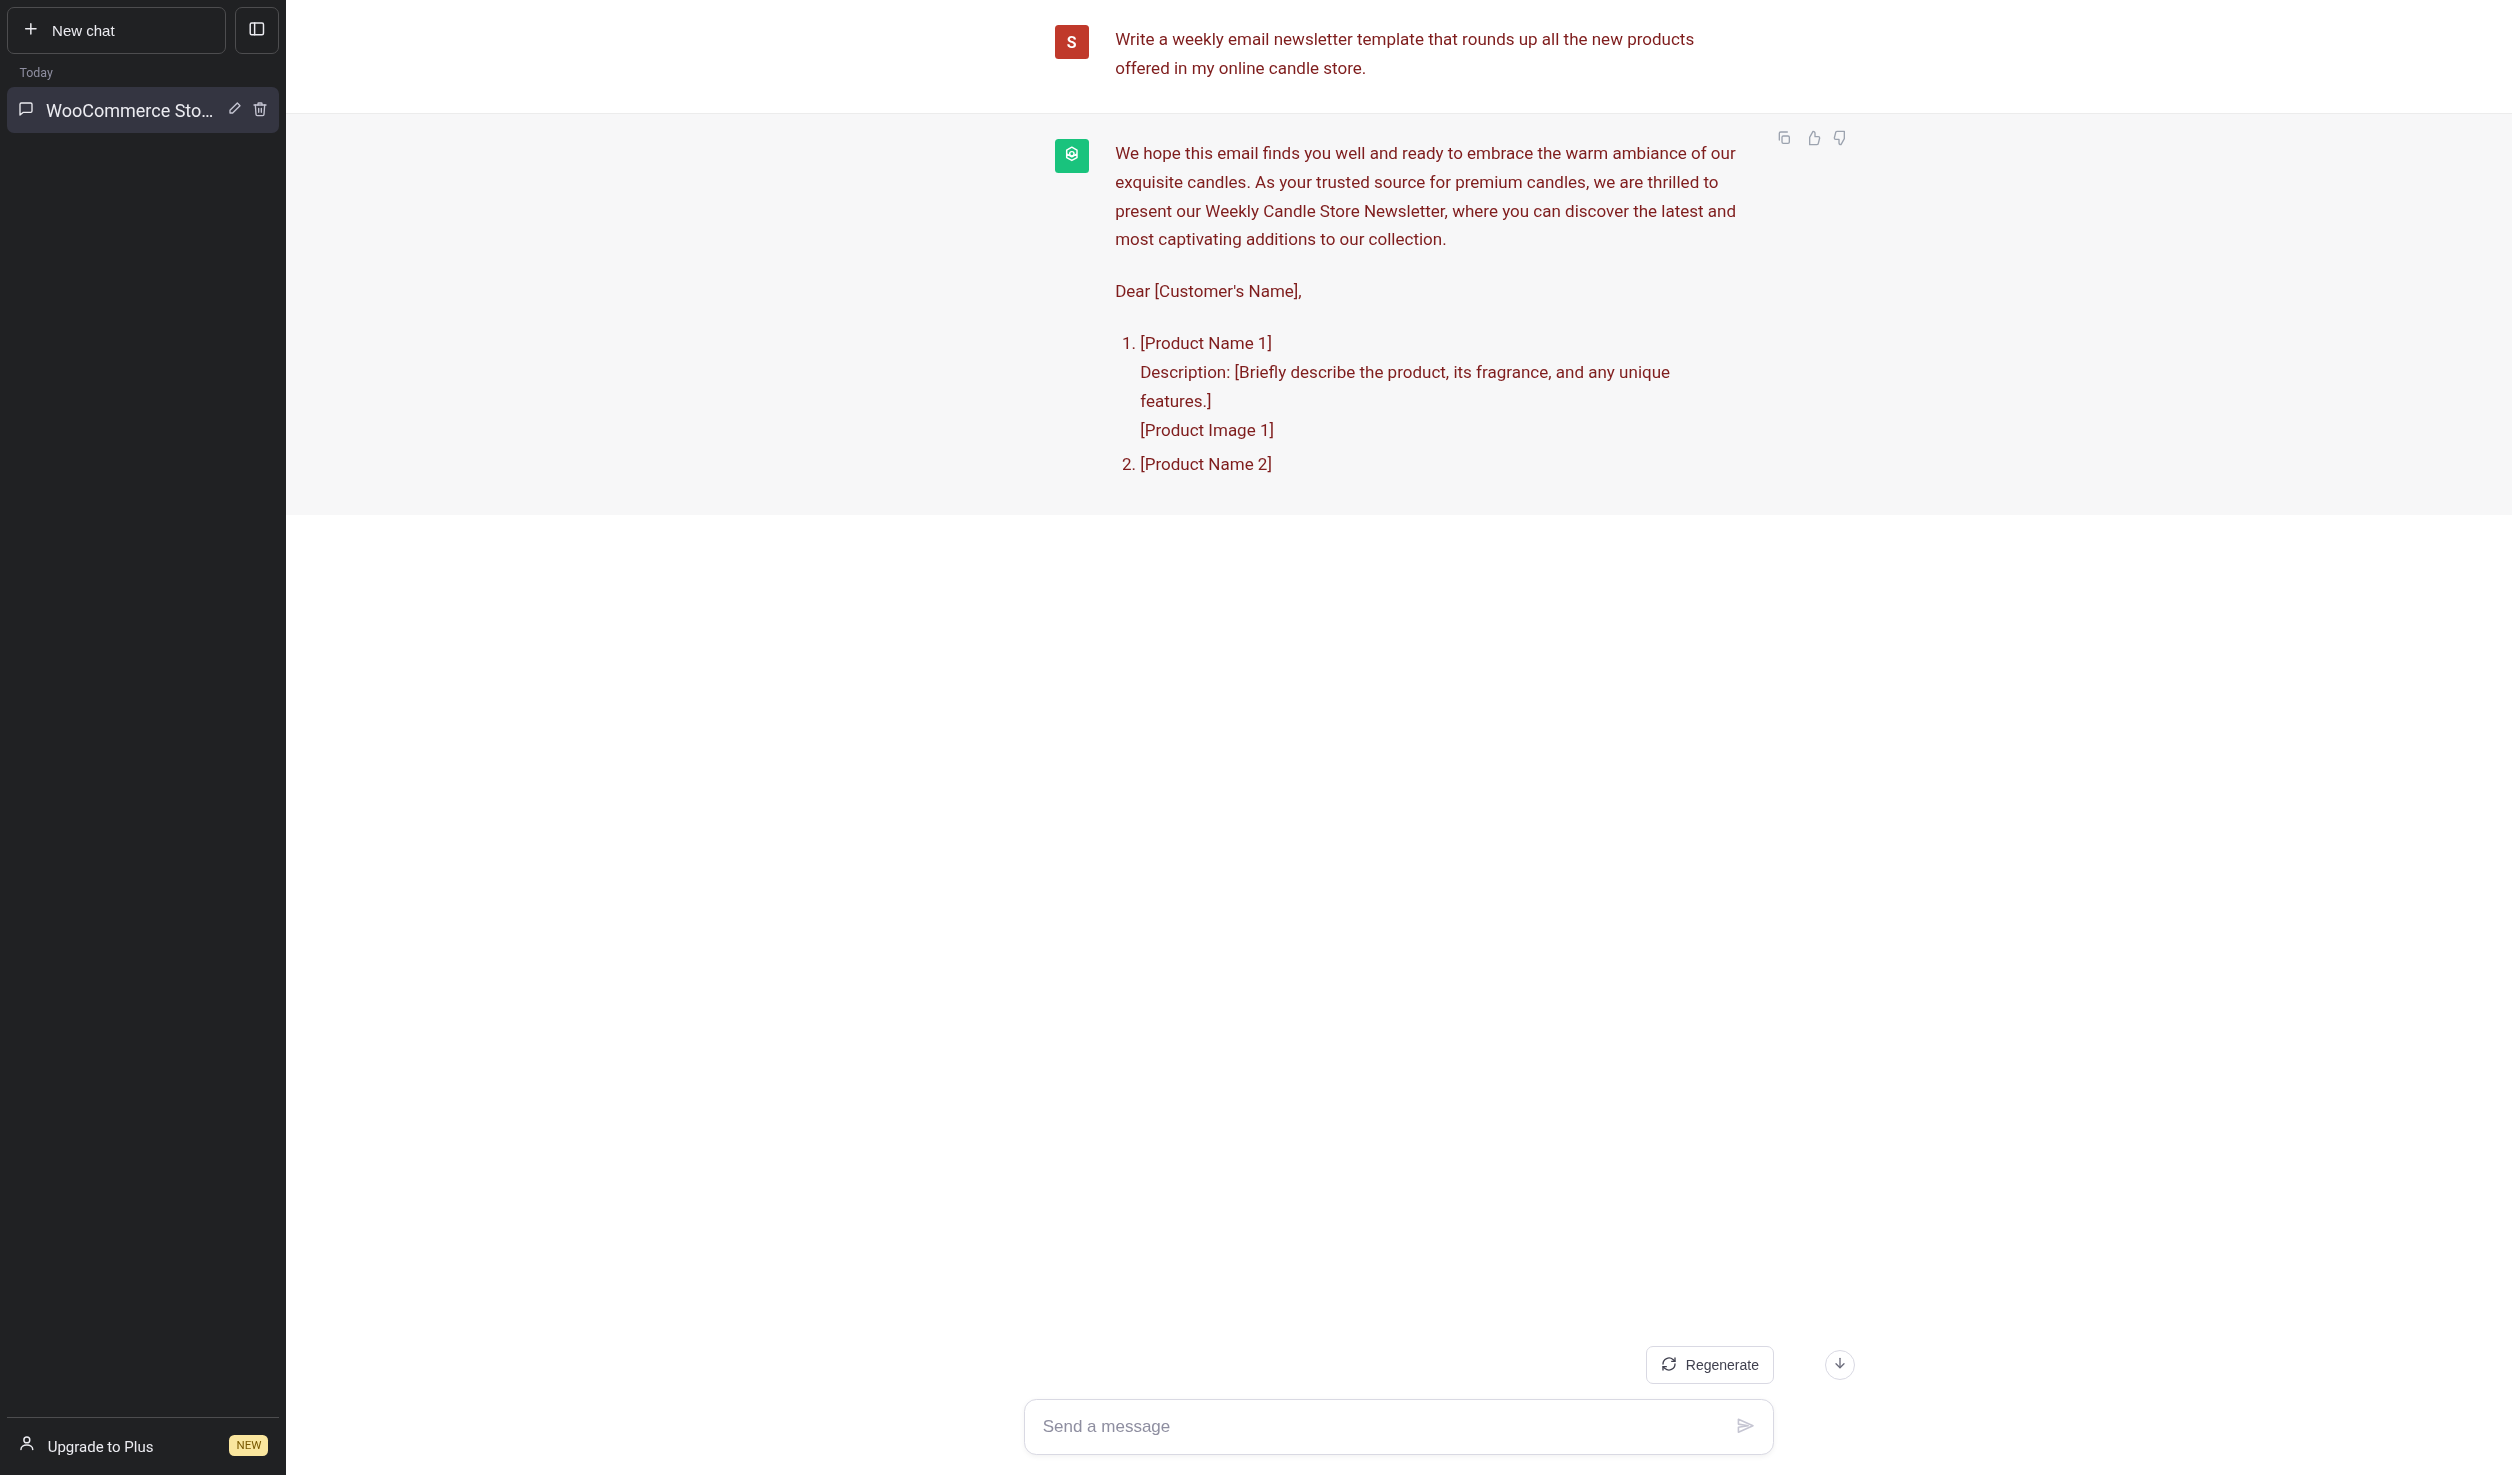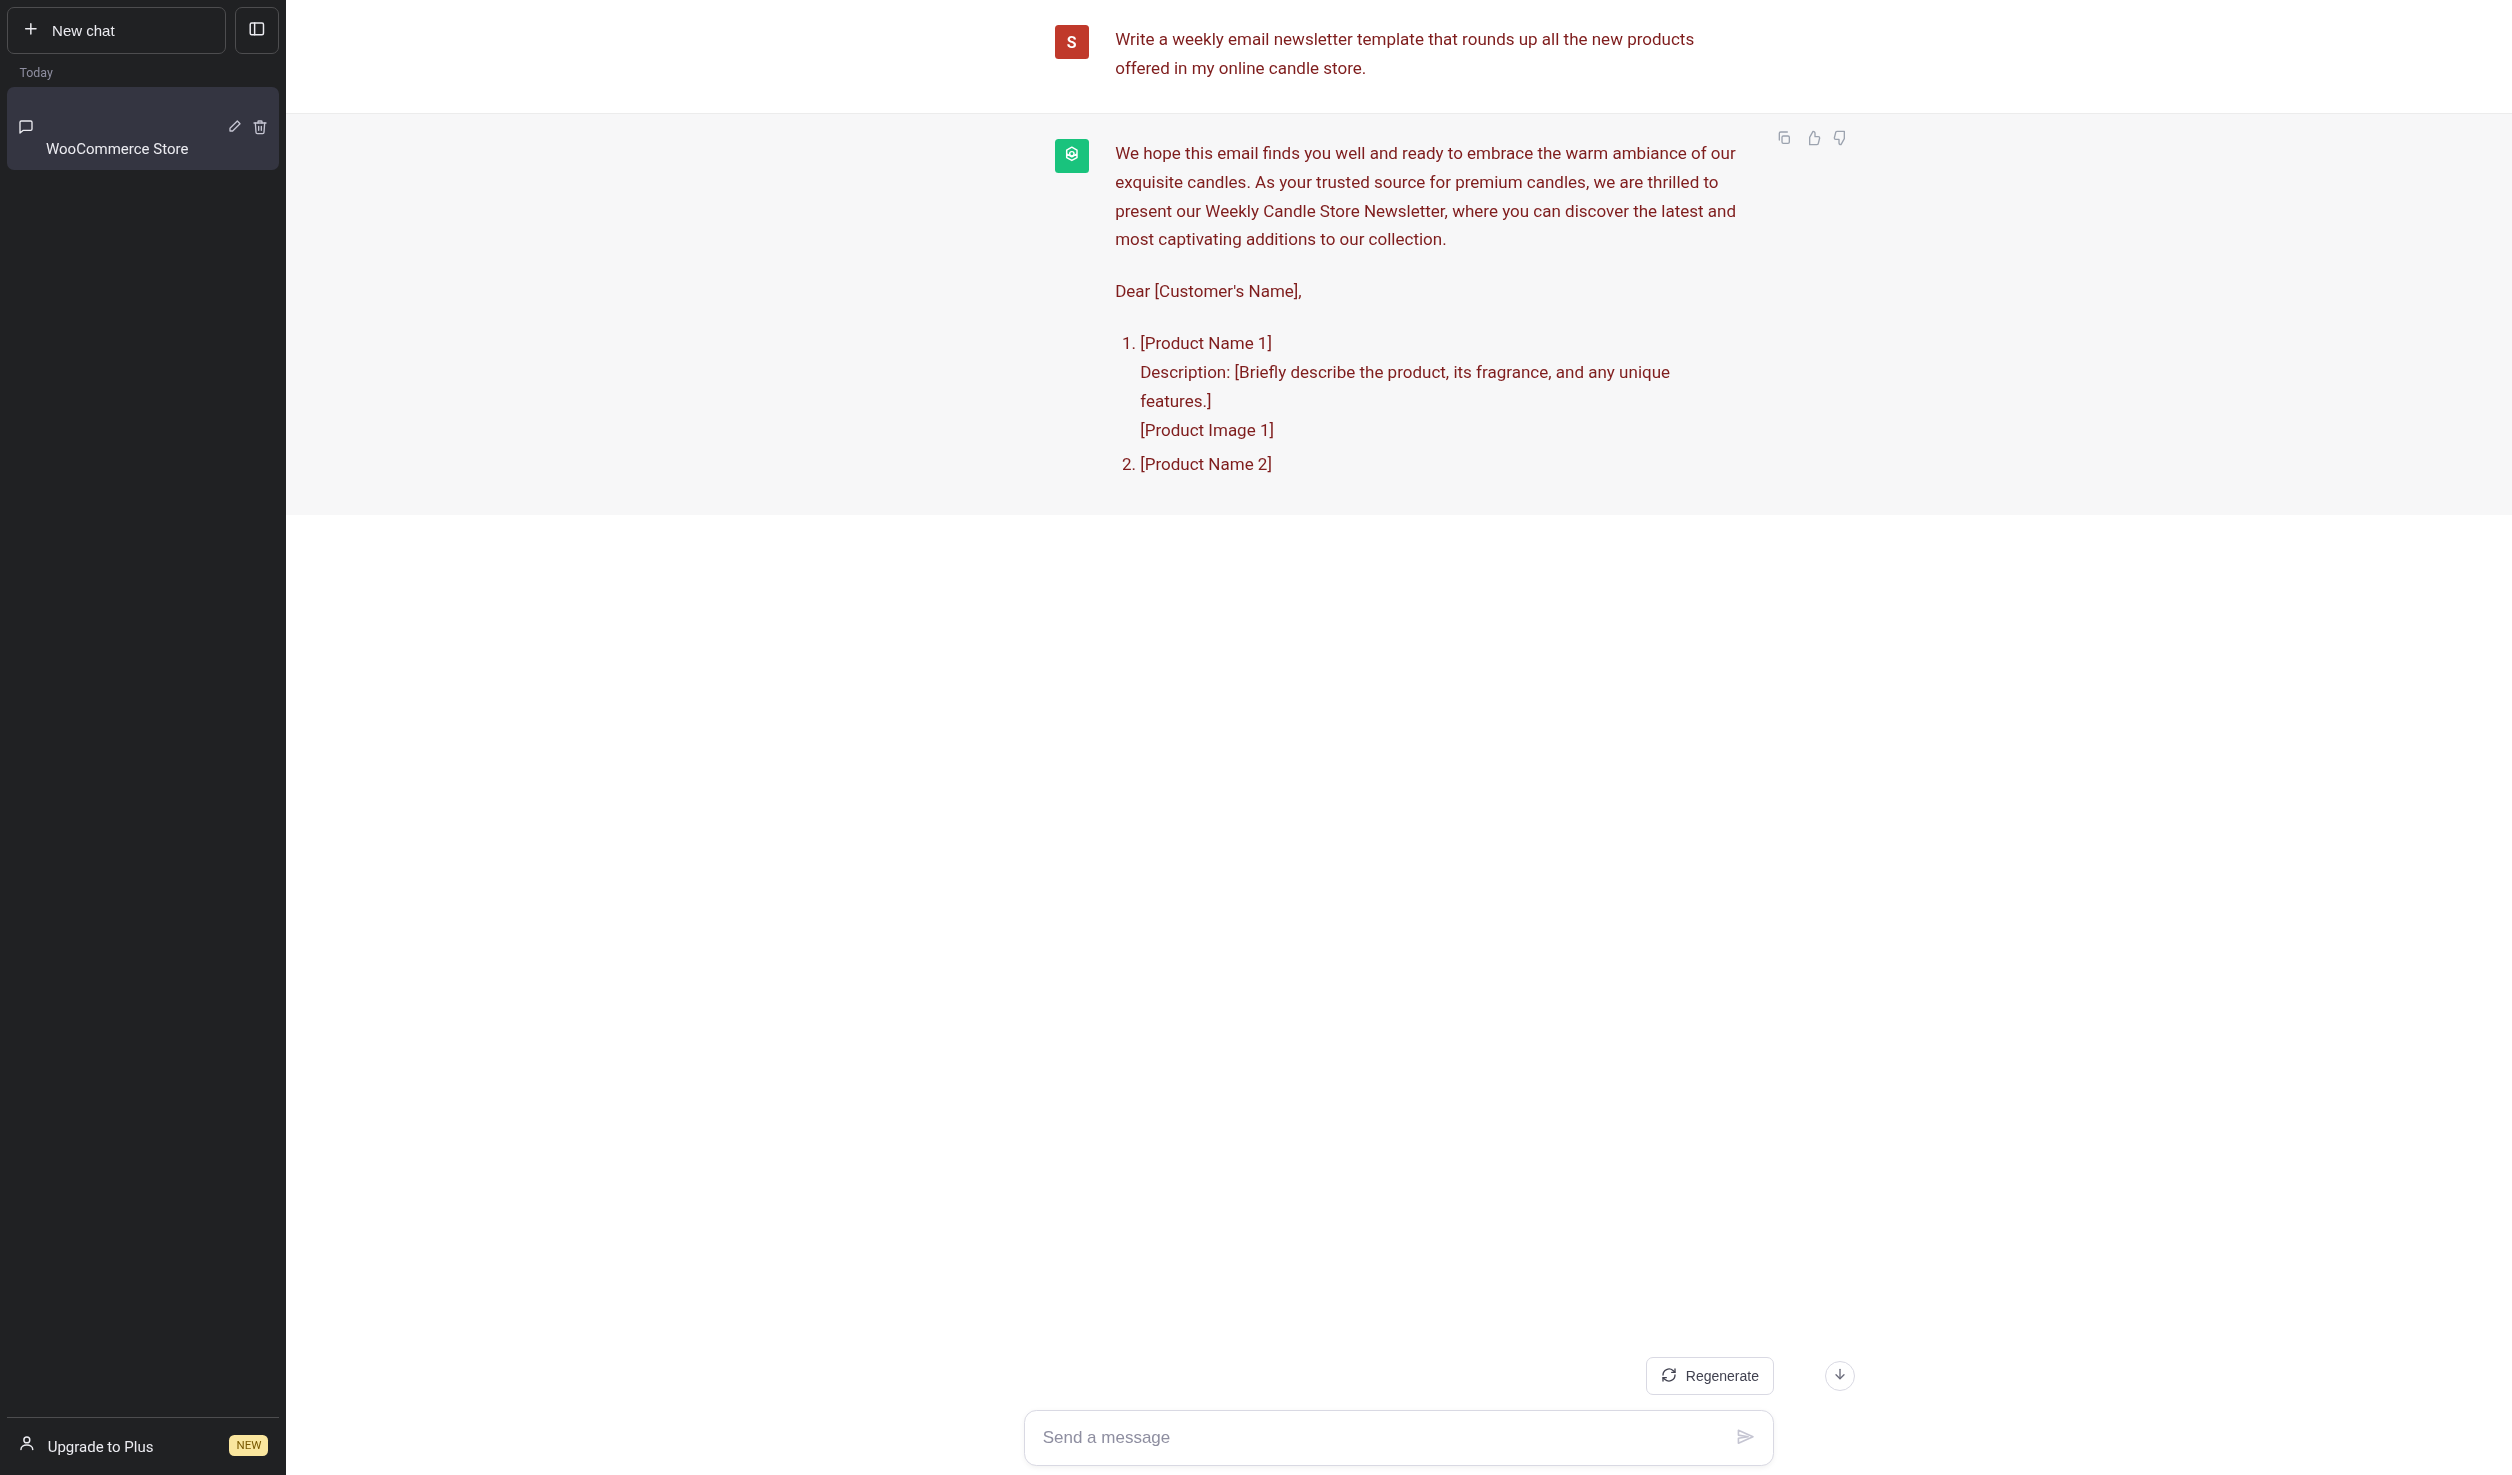--- a/index.html
+++ b/index.html
@@ -55,21 +55,21 @@
     display: flex;
     align-items: center;
     gap: 12.4px;
     padding: 12.4px 10.6px;
     border-radius: 7px;
     background: #343541;
     color: #ececf1;
     cursor: pointer;
     margin-top: 1.8px;
   }
-  .conv-title { flex: 1; font-size: 15px; white-space: nowrap; overflow: hidden; text-overflow: ellipsis; margin-top: 40px; }
+  .conv-title { flex: 1; font-size: 18px; white-space: nowrap; overflow: hidden; text-overflow: ellipsis; }
   .conv-actions { display: flex; gap: 10.6px; color: #c5c5d2; }
   .conv-actions span { cursor: pointer; }
   .sidebar-spacer { flex: 1; }
   .sidebar-divider { height: 0.9px; background: #4d4d4f; margin: 5.3px 0 3.5px 0; }
   .upgrade-row {
     display: flex;
     align-items: flex-end;
     gap: 12.4px;
     padding: 12.4px 10.6px;
     border-radius: 7px;
@@ -145,21 +145,21 @@
   .msg-actions .act { cursor: pointer; }
 
   
   .composer-wrap {
     position: relative;
     padding: 21px 0 8.8px 0;
     background: linear-gradient(180deg, rgba(255,255,255,0) 0%, #fff 40%);
   }
   .composer {
     max-width: 750px;
-    margin: 0 auto;
+    margin: 11px auto;
     position: relative;
   }
   .regenerate-btn {
     position: absolute;
     top: -53px;
     right: 0;
     display: flex;
     align-items: center;
     gap: 8.8px;
     background: #fff;

